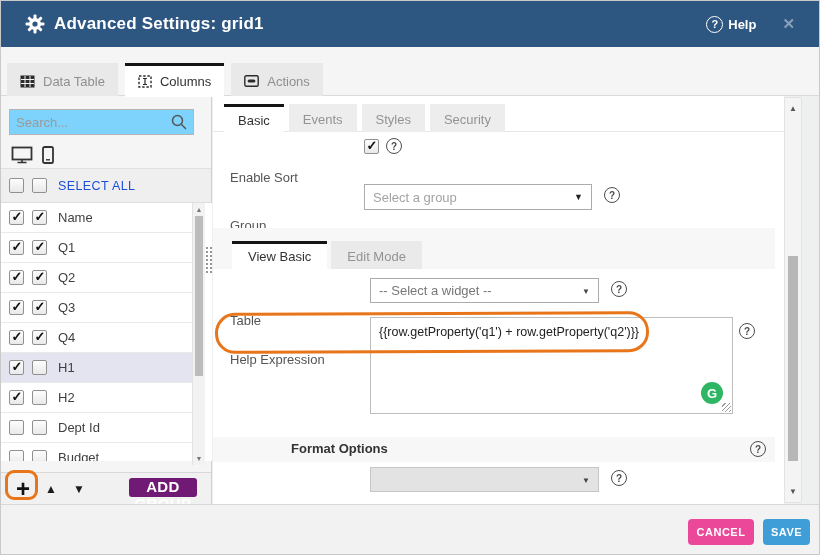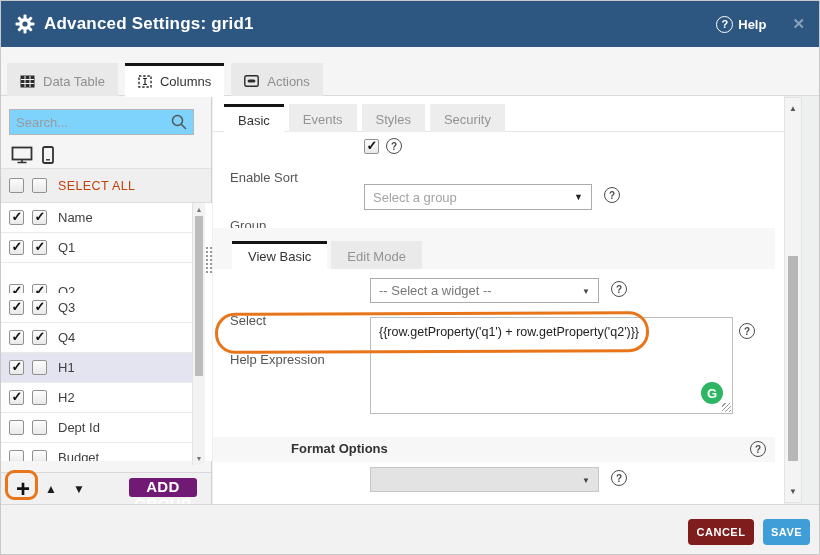--- a/index.html
+++ b/index.html
@@ -2,21 +2,21 @@
 <html><head>
 <meta charset="utf-8">
 <style>
   * { box-sizing: border-box; margin: 0; padding: 0; }
   body { font-family: "Liberation Sans", sans-serif; background:#fff; }
   .screen { position:relative; width:820px; height:555px; background:#eef0f0;
             overflow:hidden; border:1px solid #c9c9c9; }
 
   
   .titlebar { position:absolute; top:0; left:0; right:0; height:46px; background:#2d5681;
-              display:flex; align-items:center; padding:0 14px; }
+              display:flex; align-items:center; padding:0 24px; }
   .gear { margin-right:9px; display:flex; }
   .title { font-size:17px; font-weight:700; color:#fff; letter-spacing:.2px; }
   .help-group { margin-left:auto; display:flex; align-items:center; gap:5px; color:#fff; cursor:pointer; }
   .help-q { width:17px; height:17px; border:1.5px solid #fff; border-radius:50%;
             display:flex; align-items:center; justify-content:center; font-size:11px; font-weight:700; }
   .help-label { font-size:13px; font-weight:700; }
   .close-x { margin-left:26px; color:#8aa0b8; font-size:15px; font-weight:700; cursor:pointer; }
 
   
   .main-tabs { position:absolute; top:46px; left:0; right:0; height:49px; background:#f5f5f5;
@@ -36,27 +36,27 @@
   .left-panel { position:absolute; left:0; top:0; width:211px; height:408px; background:#f5f5f5;
                 border-right:1px solid #d0d0d0; }
   .search-box { position:absolute; left:8px; top:13px; width:185px; height:26px; background:#7dd3fc;
                 border:1px solid #b5b5b5; display:flex; align-items:center; padding:0 6px; }
   .search-box input { flex:1; min-width:0; border:0; outline:0; font-size:13px; color:#555; background:transparent; }
   .search-box input::placeholder { color:#9a9a9a; }
   .device-row { position:absolute; left:0; top:46px; width:100%; height:27px;
                 border-bottom:1px solid #e0e0e0; display:flex; align-items:center; gap:9px; padding-left:10px; }
   .select-all { position:absolute; left:0; top:73px; width:100%; height:34px; background:#efefef;
                 border-bottom:1px solid #dddddd; }
-  .select-all .rowlabel { line-height:34px; font-size:12.5px; color:#c2410c; letter-spacing:.4px; }
+  .select-all .rowlabel { line-height:34px; font-size:12.5px; color:#1d4ed8; letter-spacing:.4px; }
 
   .col-list { position:absolute; left:0; top:107px; width:211px; height:258px; background:#fff; overflow:hidden; }
   .col-row { position:absolute; left:0; width:191px; height:30px; background:#fff;
              border-bottom:1px solid #e9e9e9; cursor:pointer; }
   .col-row.selected { background:#e4e4f1; }
-  .r0{top:0}.r1{top:30px}.r2{top:74px}.r3{top:90px}.r4{top:120px}.r5{top:150px}.r6{top:180px}.r7{top:210px}.r8{top:240px}
+  .r0{top:0}.r1{top:30px}.r2{top:60px}.r3{top:90px}.r4{top:120px}.r5{top:150px}.r6{top:180px}.r7{top:210px}.r8{top:240px}
   .rowlabel { position:absolute; left:57px; top:0; line-height:30px; font-size:13px; color:#3f3f3f; }
 
   .cb { position:absolute; width:15px; height:15px; border:1px solid #919191; border-radius:2px;
         background:linear-gradient(#fdfdfd,#e9e9e9); top:7px; cursor:pointer; }
   .cb.checked::after { content:"✓"; position:absolute; left:1.5px; top:-2px; font-size:13px;
                        font-weight:700; color:#101010; }
   .cb-d { left:8px; } .cb-m { left:31px; }
   .select-all .cb { top:9px; }
 
   .list-scroll { position:absolute; left:191px; top:107px; width:13px; height:262px;
@@ -143,21 +143,21 @@
   .ps-arrow { position:absolute; left:0; right:0; text-align:center; font-size:8px; color:#555; cursor:pointer; }
   .ps-up { top:6px; } .ps-down { bottom:6px; }
   .ps-thumb { position:absolute; left:3px; width:10px; top:158px; height:205px; background:#b7b7b7; cursor:pointer; }
 
   
   .footer { position:absolute; left:0; top:503px; width:820px; height:52px; background:#f2f2f2;
             border-top:1px solid #d8d8d8; }
   .footer button { position:absolute; top:14px; height:26px; border:0; border-radius:4px; color:#fff;
                    font-size:11px; font-weight:700; letter-spacing:.5px; cursor:pointer;
                    font-family:"Liberation Sans",sans-serif; }
-  .cancel-btn { left:687px; width:66px; background:#7f1d1d; }
+  .cancel-btn { left:687px; width:66px; background:#ec4899; }
   .save-btn { left:762px; width:47px; background:#3f9dd8; }
 </style>
 </head>
 <body>
 
 <div class="screen">
 
   <div class="titlebar">
     <span class="gear">
       <svg width="20" height="20" viewBox="0 0 20 20">
@@ -327,21 +327,21 @@
 
       <div class="mode-band">
         <div class="modetab active">
           <span>View Basic</span>
         </div>
         <div class="modetab">
           <span>Edit Mode</span>
         </div>
       </div>
 
-      <span class="flabel lbl-widget">Select</span>
+      <span class="flabel lbl-widget">Table</span>
       <div class="dd sel-widget">
         <span class="dd-text">-- Select a widget --</span>
         <span class="dd-arrow dd-arrow-sm">▼</span>
       </div>
       <span class="qicon q-widget">?</span>
 
       <span class="flabel lbl-ve">Help Expression</span>
       <div class="ta">
         <span class="ta-text">{{row.getProperty('q1') + row.getProperty('q2')}}</span>
         <span class="grammarly">G</span>

